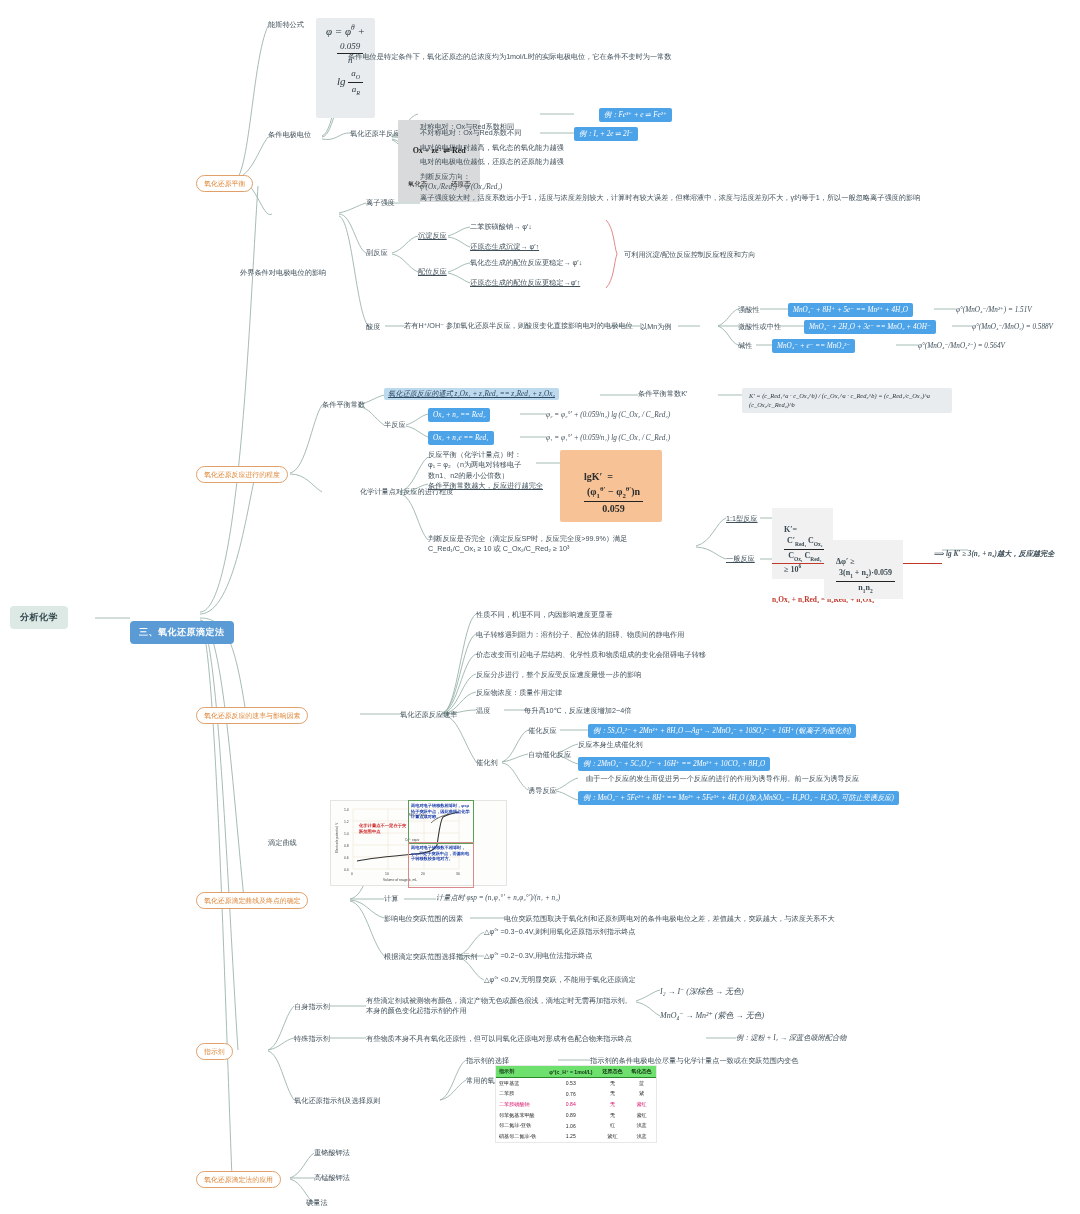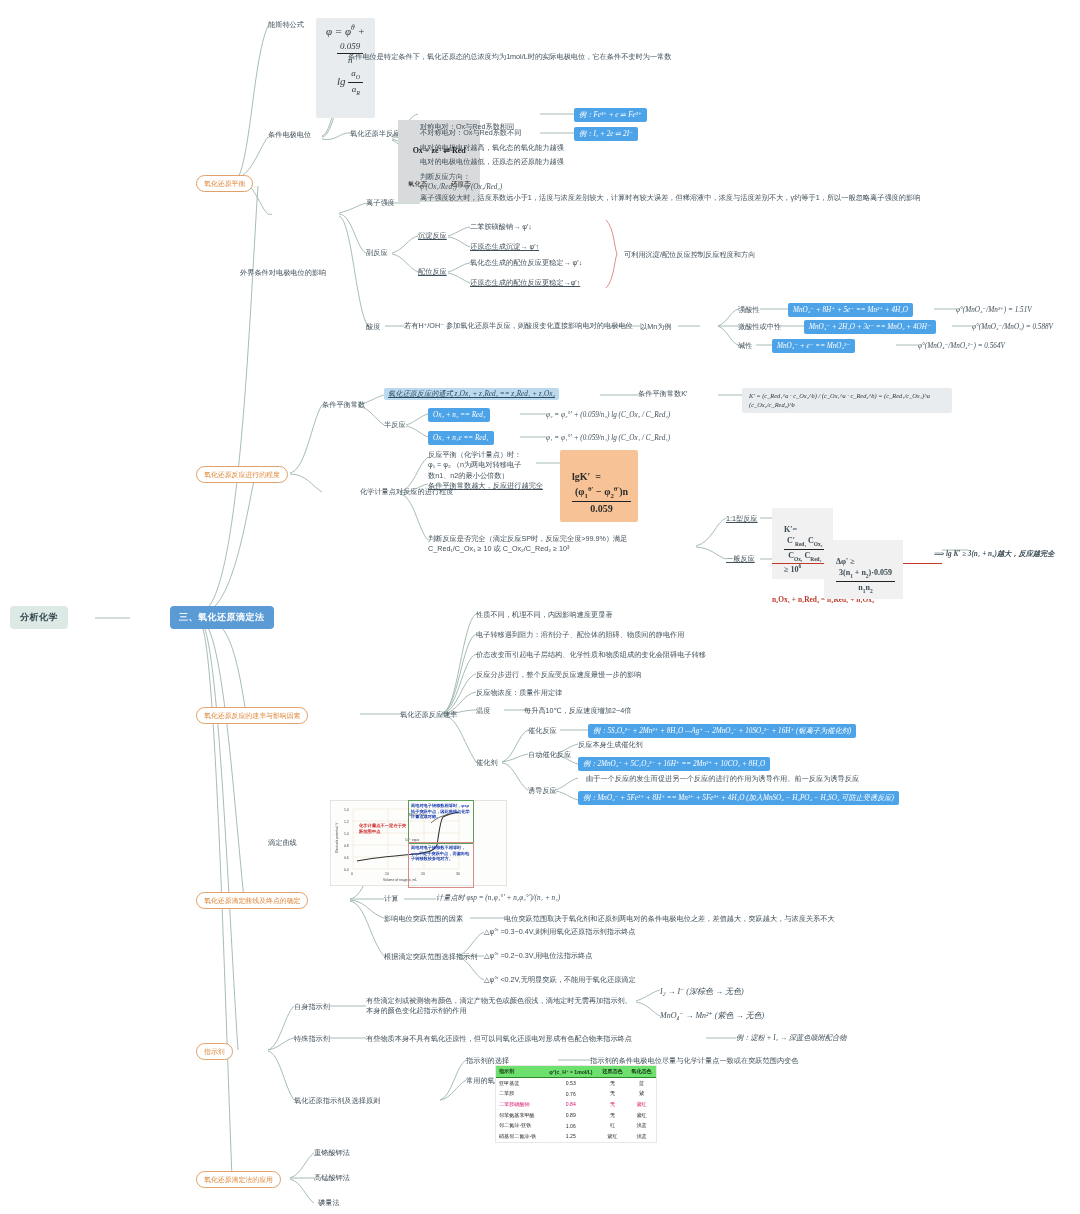--- a/index.html
+++ b/index.html
@@ -22,21 +22,21 @@
     background:#5b9bd5;color:#ffffff;font-weight:bold;font-size:9px;
     padding:5px 9px;border-radius:4px;letter-spacing:.5px;
   }
   .branch{
     border:1px solid #e0a06a;color:#e08a3c;background:#fff;
     border-radius:9px;padding:2.5px 7px;font-size:6.9px;white-space:nowrap;
   }
   .hl{background:#4da3e8;color:#ffffff;padding:2px 5px;border-radius:2px;display:inline-block;}
   .hl-lt{background:#bcd9ee;color:#2b4a63;padding:1px 4px;border-radius:2px;display:inline-block;}
   .grey{background:#e9ecee;color:#2c3a42;padding:3px 7px;border-radius:2px;display:inline-block;}
-  .orangebox{background:#f7c396;color:#2c2c2c;padding:5px 7px;border-radius:2px;display:inline-block;}
+  .orangebox{background:#f7c396;color:#2c2c2c;padding:5px 19px;border-radius:2px;display:inline-block;}
   .u{text-decoration:underline;}
   .redt{color:#c0392b;}
   .mth{font-family:"Liberation Serif","DejaVu Serif",serif;font-style:italic;}
   .mthb{font-family:"Liberation Serif","DejaVu Serif",serif;font-weight:bold;}
   sub{font-size:.68em;}
   sup{font-size:.68em;}
   
   .oxbox{background:#d9dadb;color:#1e1e1e;padding:4px 10px 3px;border-radius:1px;display:inline-block;text-align:center;}
   .oxbox .line1{font-family:"Liberation Serif",serif;font-size:8px;font-weight:bold;}
   .oxbox .line2{font-size:6.4px;display:flex;justify-content:space-between;gap:24px;margin-top:2px;color:#202020;}
@@ -188,21 +188,21 @@
     <path d="M440,1100 C452,1098 456,1086 466,1080"></path>
     <path d="M558,1060 L590,1060"></path>
 
     <path d="M290,1178 C302,1174 306,1158 314,1153"></path>
     <path d="M290,1178 L314,1178"></path>
     <path d="M290,1179 C302,1182 306,1198 314,1203"></path>
   </g>
 </svg>
 
 <div class="node root" style="left:10px;top:606px;">分析化学</div>
-<div class="node chapter" style="left:130px;top:606px;margin-left:40px;">三、氧化还原滴定法</div>
+<div class="node chapter" style="left:130px;top:621px;">三、氧化还原滴定法</div>
 
 <div class="node branch" style="left:196px;top:175px;">氧化还原平衡</div>
 <div class="node branch" style="left:196px;top:466px;">氧化还原反应进行的程度</div>
 <div class="node branch" style="left:196px;top:707px;">氧化还原反应的速率与影响因素</div>
 <div class="node branch" style="left:196px;top:892px;">氧化还原滴定曲线及终点的确定</div>
 <div class="node branch" style="left:196px;top:1043px;">指示剂</div>
 <div class="node branch" style="left:196px;top:1171px;">氧化还原滴定法的应用</div>
 
 <div class="node t" style="left:268px;top:20px;">能斯特公式</div>
 <div class="node" style="left:312px;top:8px;">
@@ -218,21 +218,21 @@
 <div class="node t" style="left:350px;top:129px;">氧化还原半反应</div>
 <div class="node oxbox" style="left:398px;top:120px;">
   <div class="line1">Ox + ze⁻ ⇌ Red</div>
   <div class="line2">
     <span>氧化态</span>
     <span>还原态</span>
   </div>
 </div>
 
 <div class="node t" style="left:420px;top:122px;">对称电对：Ox与Red系数相同</div>
-<div class="node t" style="left:574px;top:108px;text-align:right;"><span class="hl mth">例：Fe³⁺ + e ⇌ Fe²⁺</span></div>
+<div class="node t" style="left:599px;top:108px;text-align:right;"><span class="hl mth">例：Fe³⁺ + e ⇌ Fe²⁺</span></div>
 <div class="node t" style="left:420px;top:128px;">不对称电对：Ox与Red系数不同</div>
 <div class="node t" style="left:574px;top:127px;"><span class="hl mth">例：I₂ + 2e ⇌ 2I⁻</span></div>
 <div class="node t" style="left:420px;top:143px;">电对的电极电对越高，氧化态的氧化能力越强</div>
 <div class="node t" style="left:420px;top:157px;">电对的电极电位越低，还原态的还原能力越强</div>
 <div class="node t" style="left:420px;top:172px;">判断反应方向：</div>
 <div class="node t mth" style="left:420px;top:182px;">φ′(Ox₁/Red₁) &gt; φ′(Ox₂/Red₂)</div>
 
 <div class="node t" style="left:240px;top:268px;">外界条件对电极电位的影响</div>
 <div class="node t" style="left:366px;top:198px;">离子强度</div>
 <div class="node t" style="left:420px;top:193px;width:540px;">离子强度较大时，活度系数远小于1，活度与浓度差别较大，计算时有较大误差，但稀溶液中，浓度与活度差别不大，γ约等于1，所以一般忽略离子强度的影响</div>
@@ -426,15 +426,15 @@
           <td>硝基邻二氮菲-铁</td>
           <td>1.25</td>
           <td>紫红</td>
           <td>浅蓝</td>
         </tr>
   </tbody>
 </table>
 
 <div class="node t" style="left:314px;top:1148px;">重铬酸钾法</div>
 <div class="node t" style="left:314px;top:1173px;">高锰酸钾法</div>
-<div class="node t" style="left:318px;top:1198px;">碘量法</div>
+<div class="node t" style="left:306px;top:1198px;">碘量法</div>
 
 </div>
 
 </body></html>

